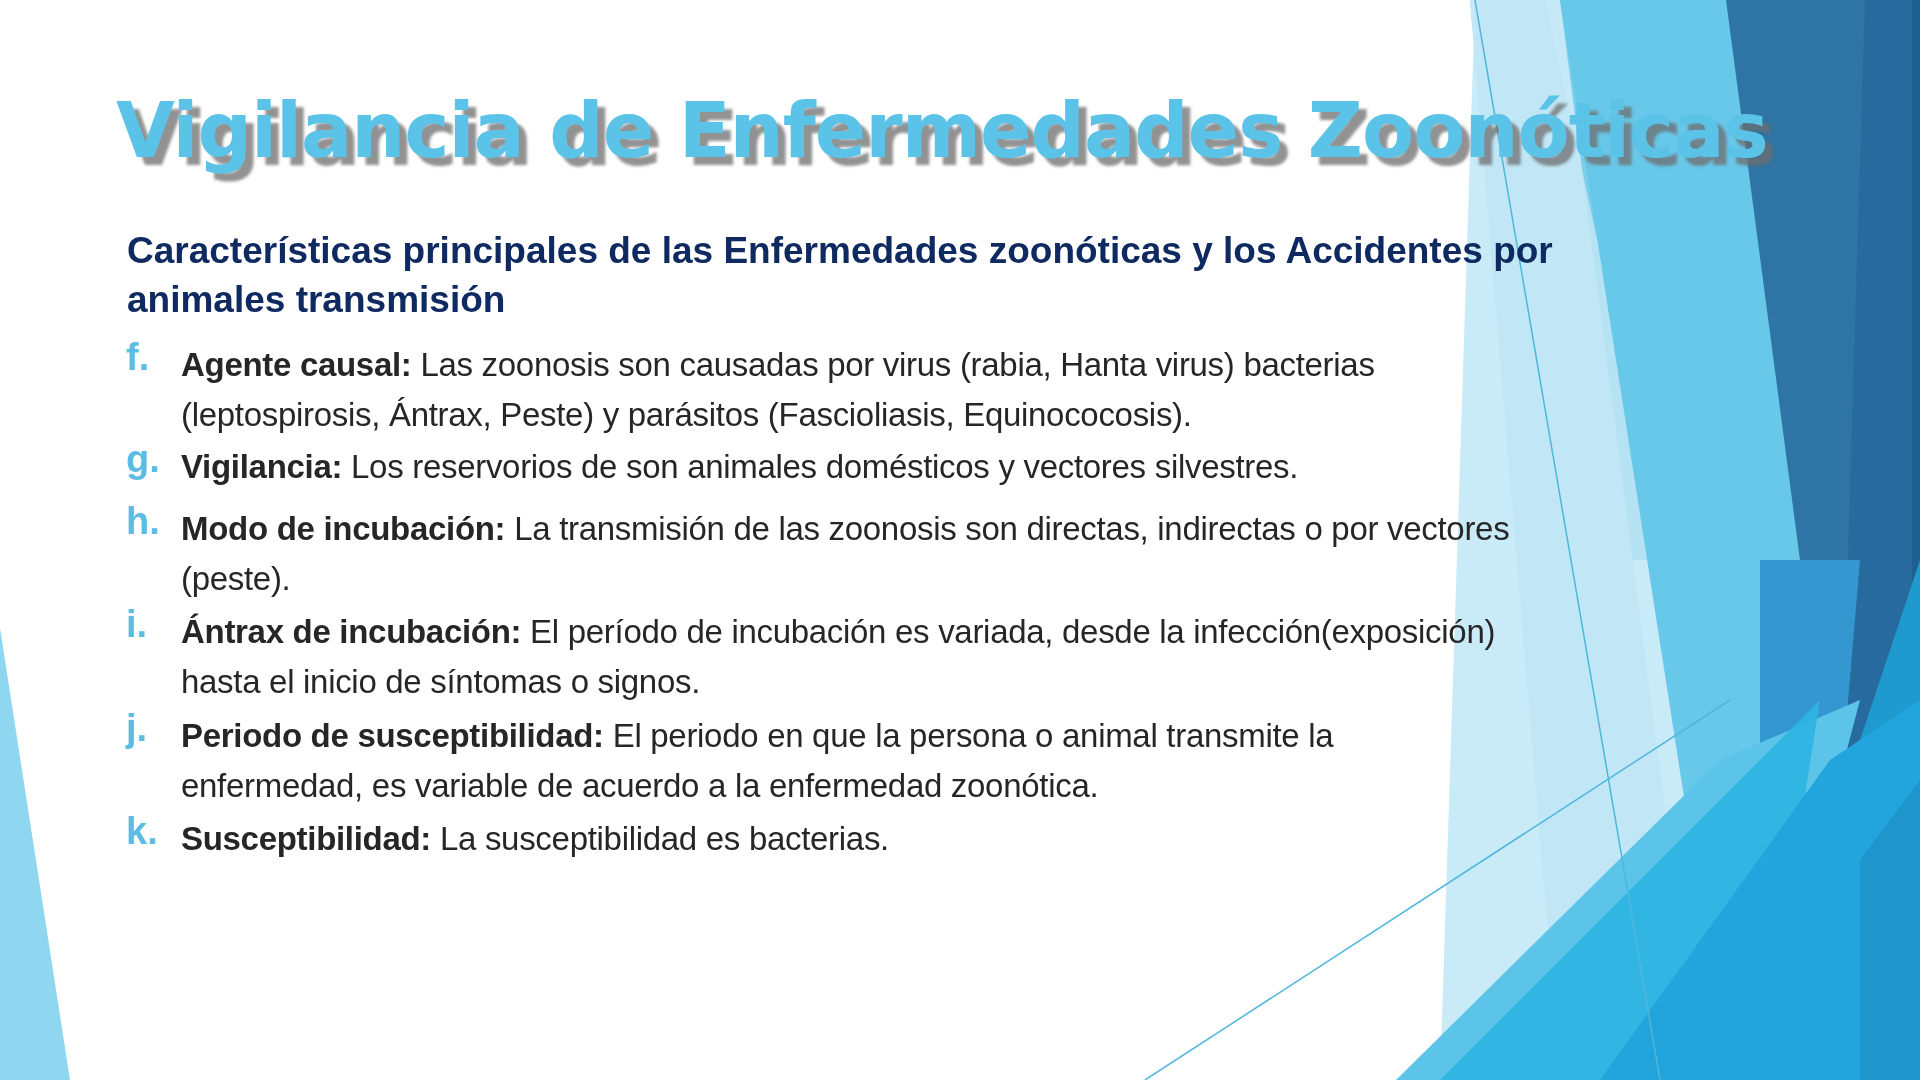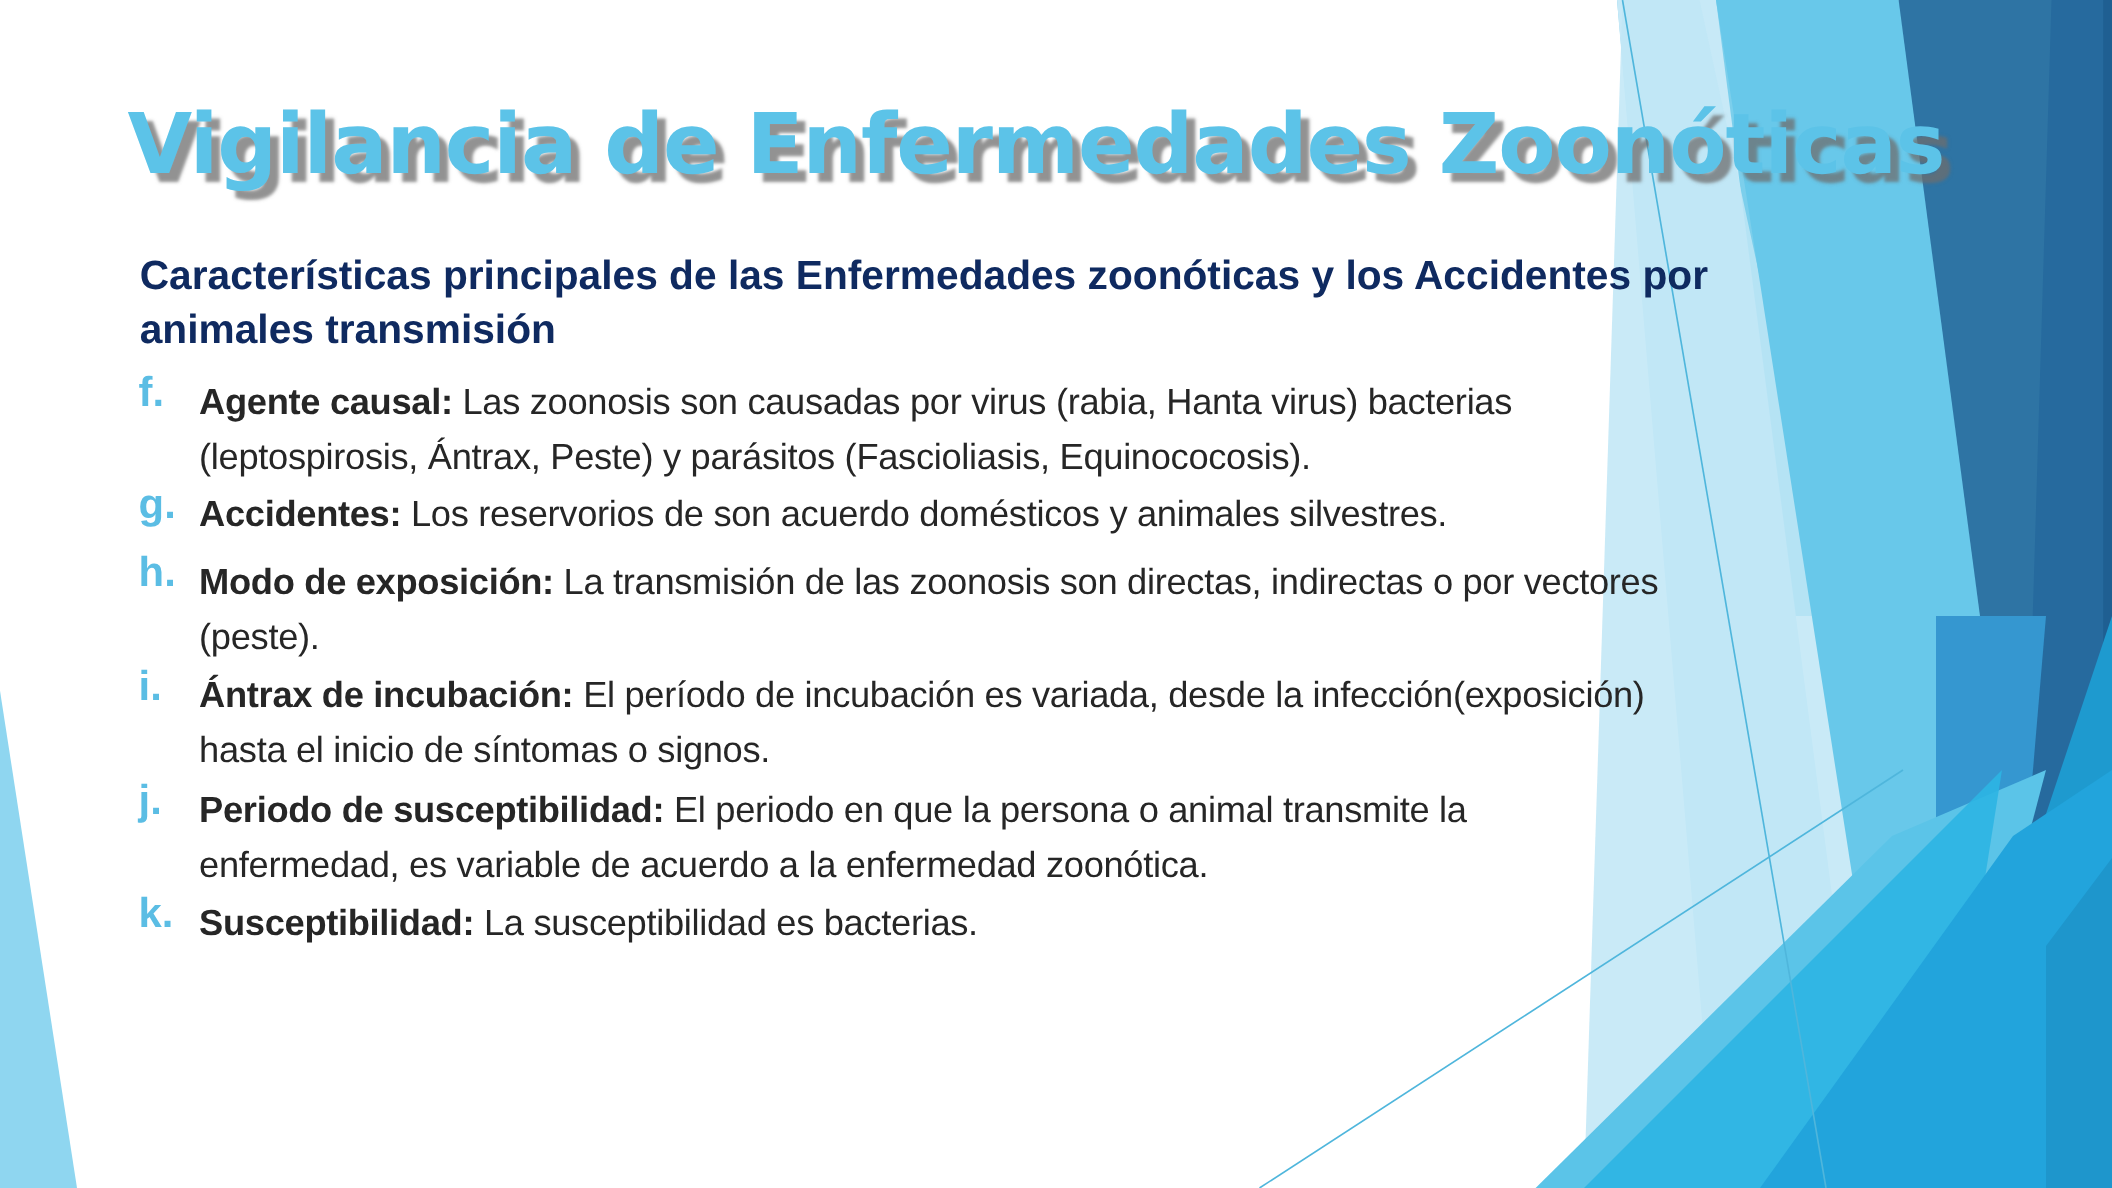--- a/index.html
+++ b/index.html
@@ -59,25 +59,25 @@
 
 <h2 class="subtitle">Características principales de las Enfermedades zoonóticas y los Accidentes por animales transmisión</h2>
 
 <div class="items">
   <div class="item" style="top:340px">
     <span class="marker">f.</span>
     <div class="item-text"><b>Agente causal:</b><span> Las zoonosis son causadas por virus (rabia, Hanta virus) bacterias (leptospirosis, Ántrax, Peste) y parásitos (Fascioliasis, Equinococosis).</span></div>
   </div>
   <div class="item" style="top:442px">
     <span class="marker">g.</span>
-    <div class="item-text"><b>Accidentes:</b><span> Los reservorios de son acuerdo domésticos y animales silvestres.</span></div>
+    <div class="item-text"><b>Vigilancia:</b><span> Los reservorios de son animales domésticos y vectores silvestres.</span></div>
   </div>
   <div class="item" style="top:504px">
     <span class="marker">h.</span>
-    <div class="item-text"><b>Modo de exposición:</b><span> La transmisión de las zoonosis son directas, indirectas o por vectores (peste).</span></div>
+    <div class="item-text"><b>Modo de incubación:</b><span> La transmisión de las zoonosis son directas, indirectas o por vectores (peste).</span></div>
   </div>
   <div class="item" style="top:607px">
     <span class="marker">i.</span>
     <div class="item-text"><b>Ántrax de incubación:</b><span> El período de incubación es variada, desde la infección(exposición) hasta el inicio de síntomas o signos.</span></div>
   </div>
   <div class="item" style="top:711px">
     <span class="marker">j.</span>
     <div class="item-text"><b>Periodo de susceptibilidad:</b><span> El periodo en que la persona o animal transmite la enfermedad, es variable de acuerdo a la enfermedad zoonótica.</span></div>
   </div>
   <div class="item" style="top:814px">

